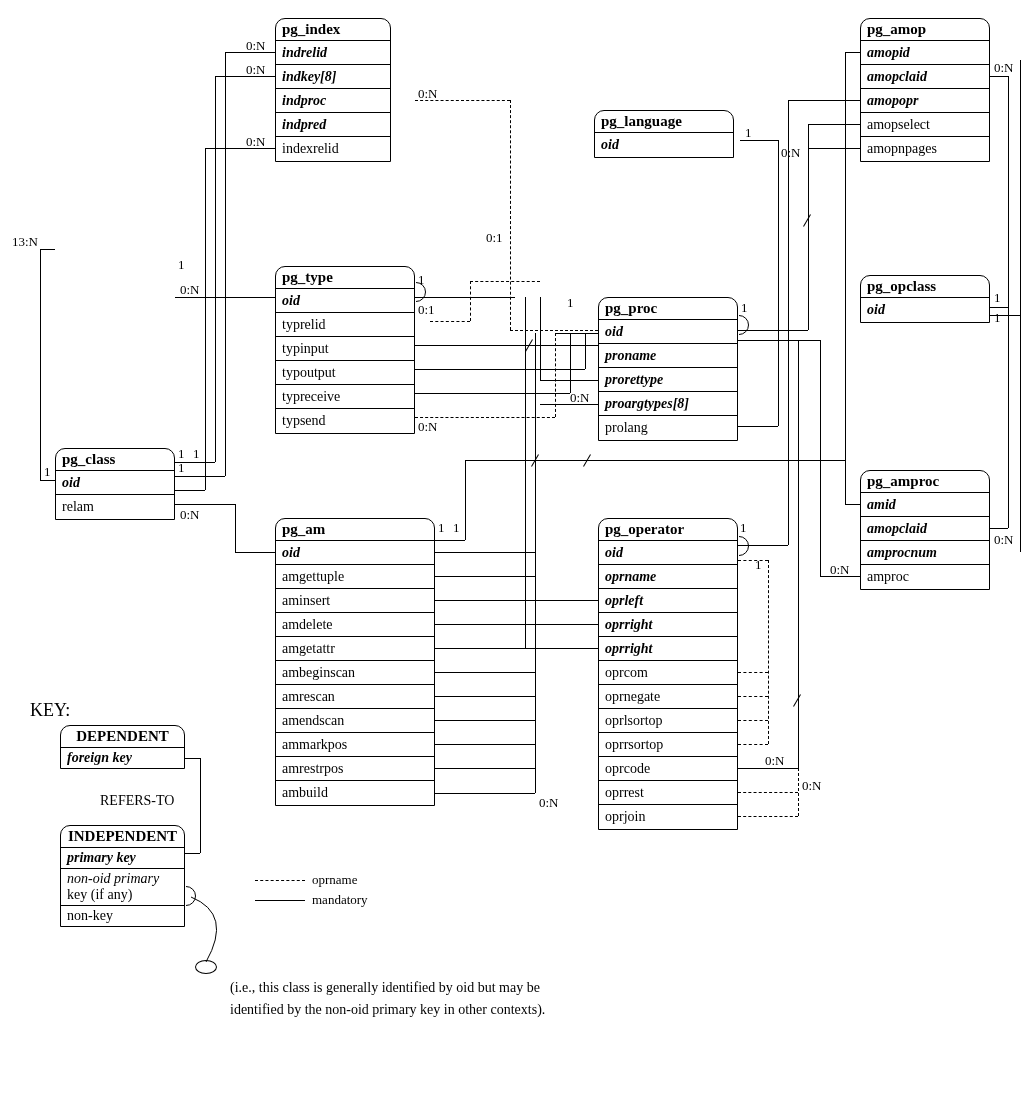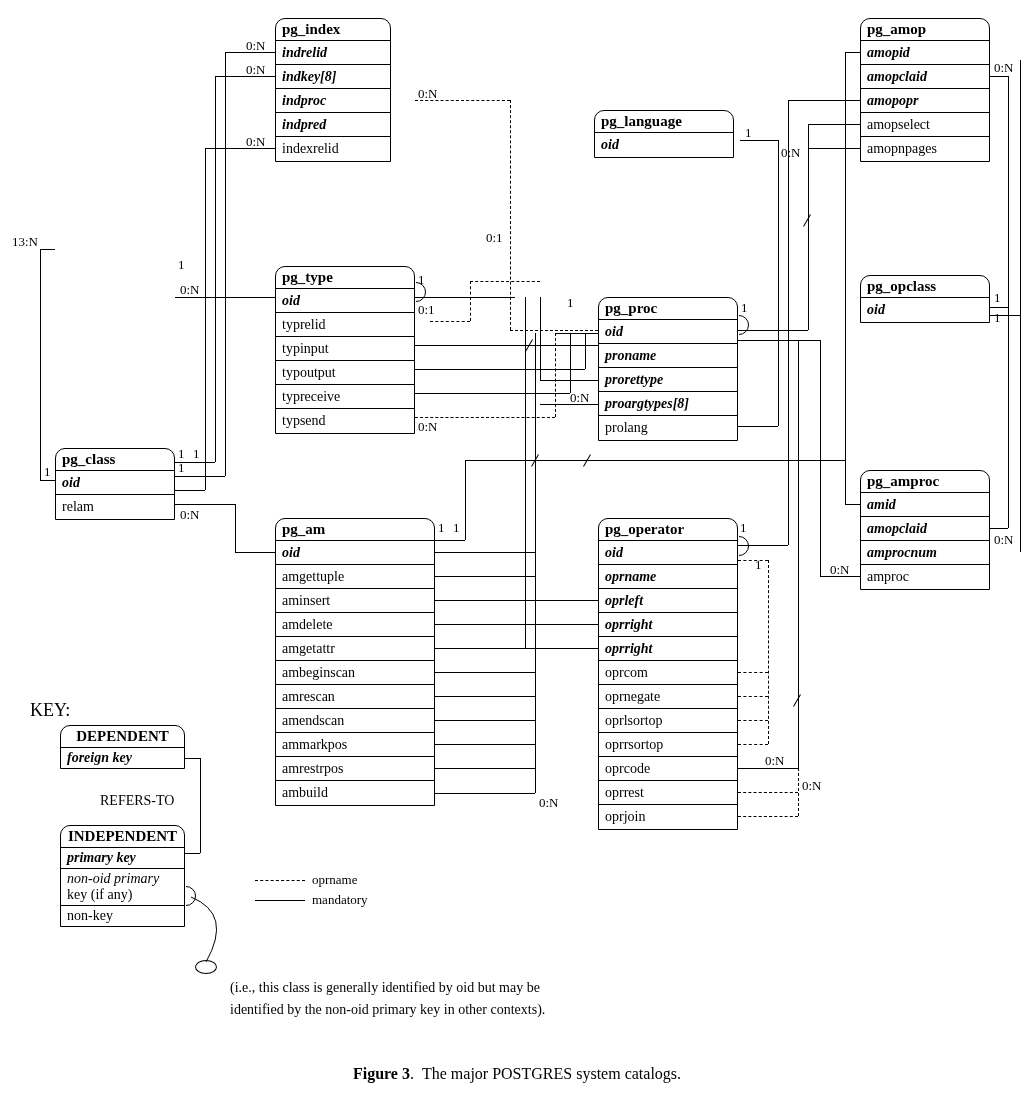--- a/index.html
+++ b/index.html
@@ -295,17 +295,14 @@
 <div class="conn hline" style="left:255px;top:900px;width:50px"></div>
 <div class="lbl" style="left:312px;top:892px">mandatory</div>
 
 <div class="ellipse" style="left:195px;top:960px;width:22px;height:14px"></div>
 <svg style="position:absolute;left:188px;top:894px;width:50px;height:70px" viewBox="0 0 50 70">
       <path d="M3 3 Q45 20 18 68" stroke="#000" fill="none"></path>
     </svg>
 <div class="lbl" style="left:230px;top:980px;font-size:14px">(i.e., this class is generally identified by oid but may be</div>
 <div class="lbl" style="left:230px;top:1002px;font-size:14px">identified by the non-oid primary key in other contexts).</div>
 
-<div class="caption" style="top:1065px">
-  <b>Figure 3</b>.&nbsp;&nbsp;<span>The major POSTGRES system catalogs.</span>
-</div>
 
 </div>
 
 </body></html>

